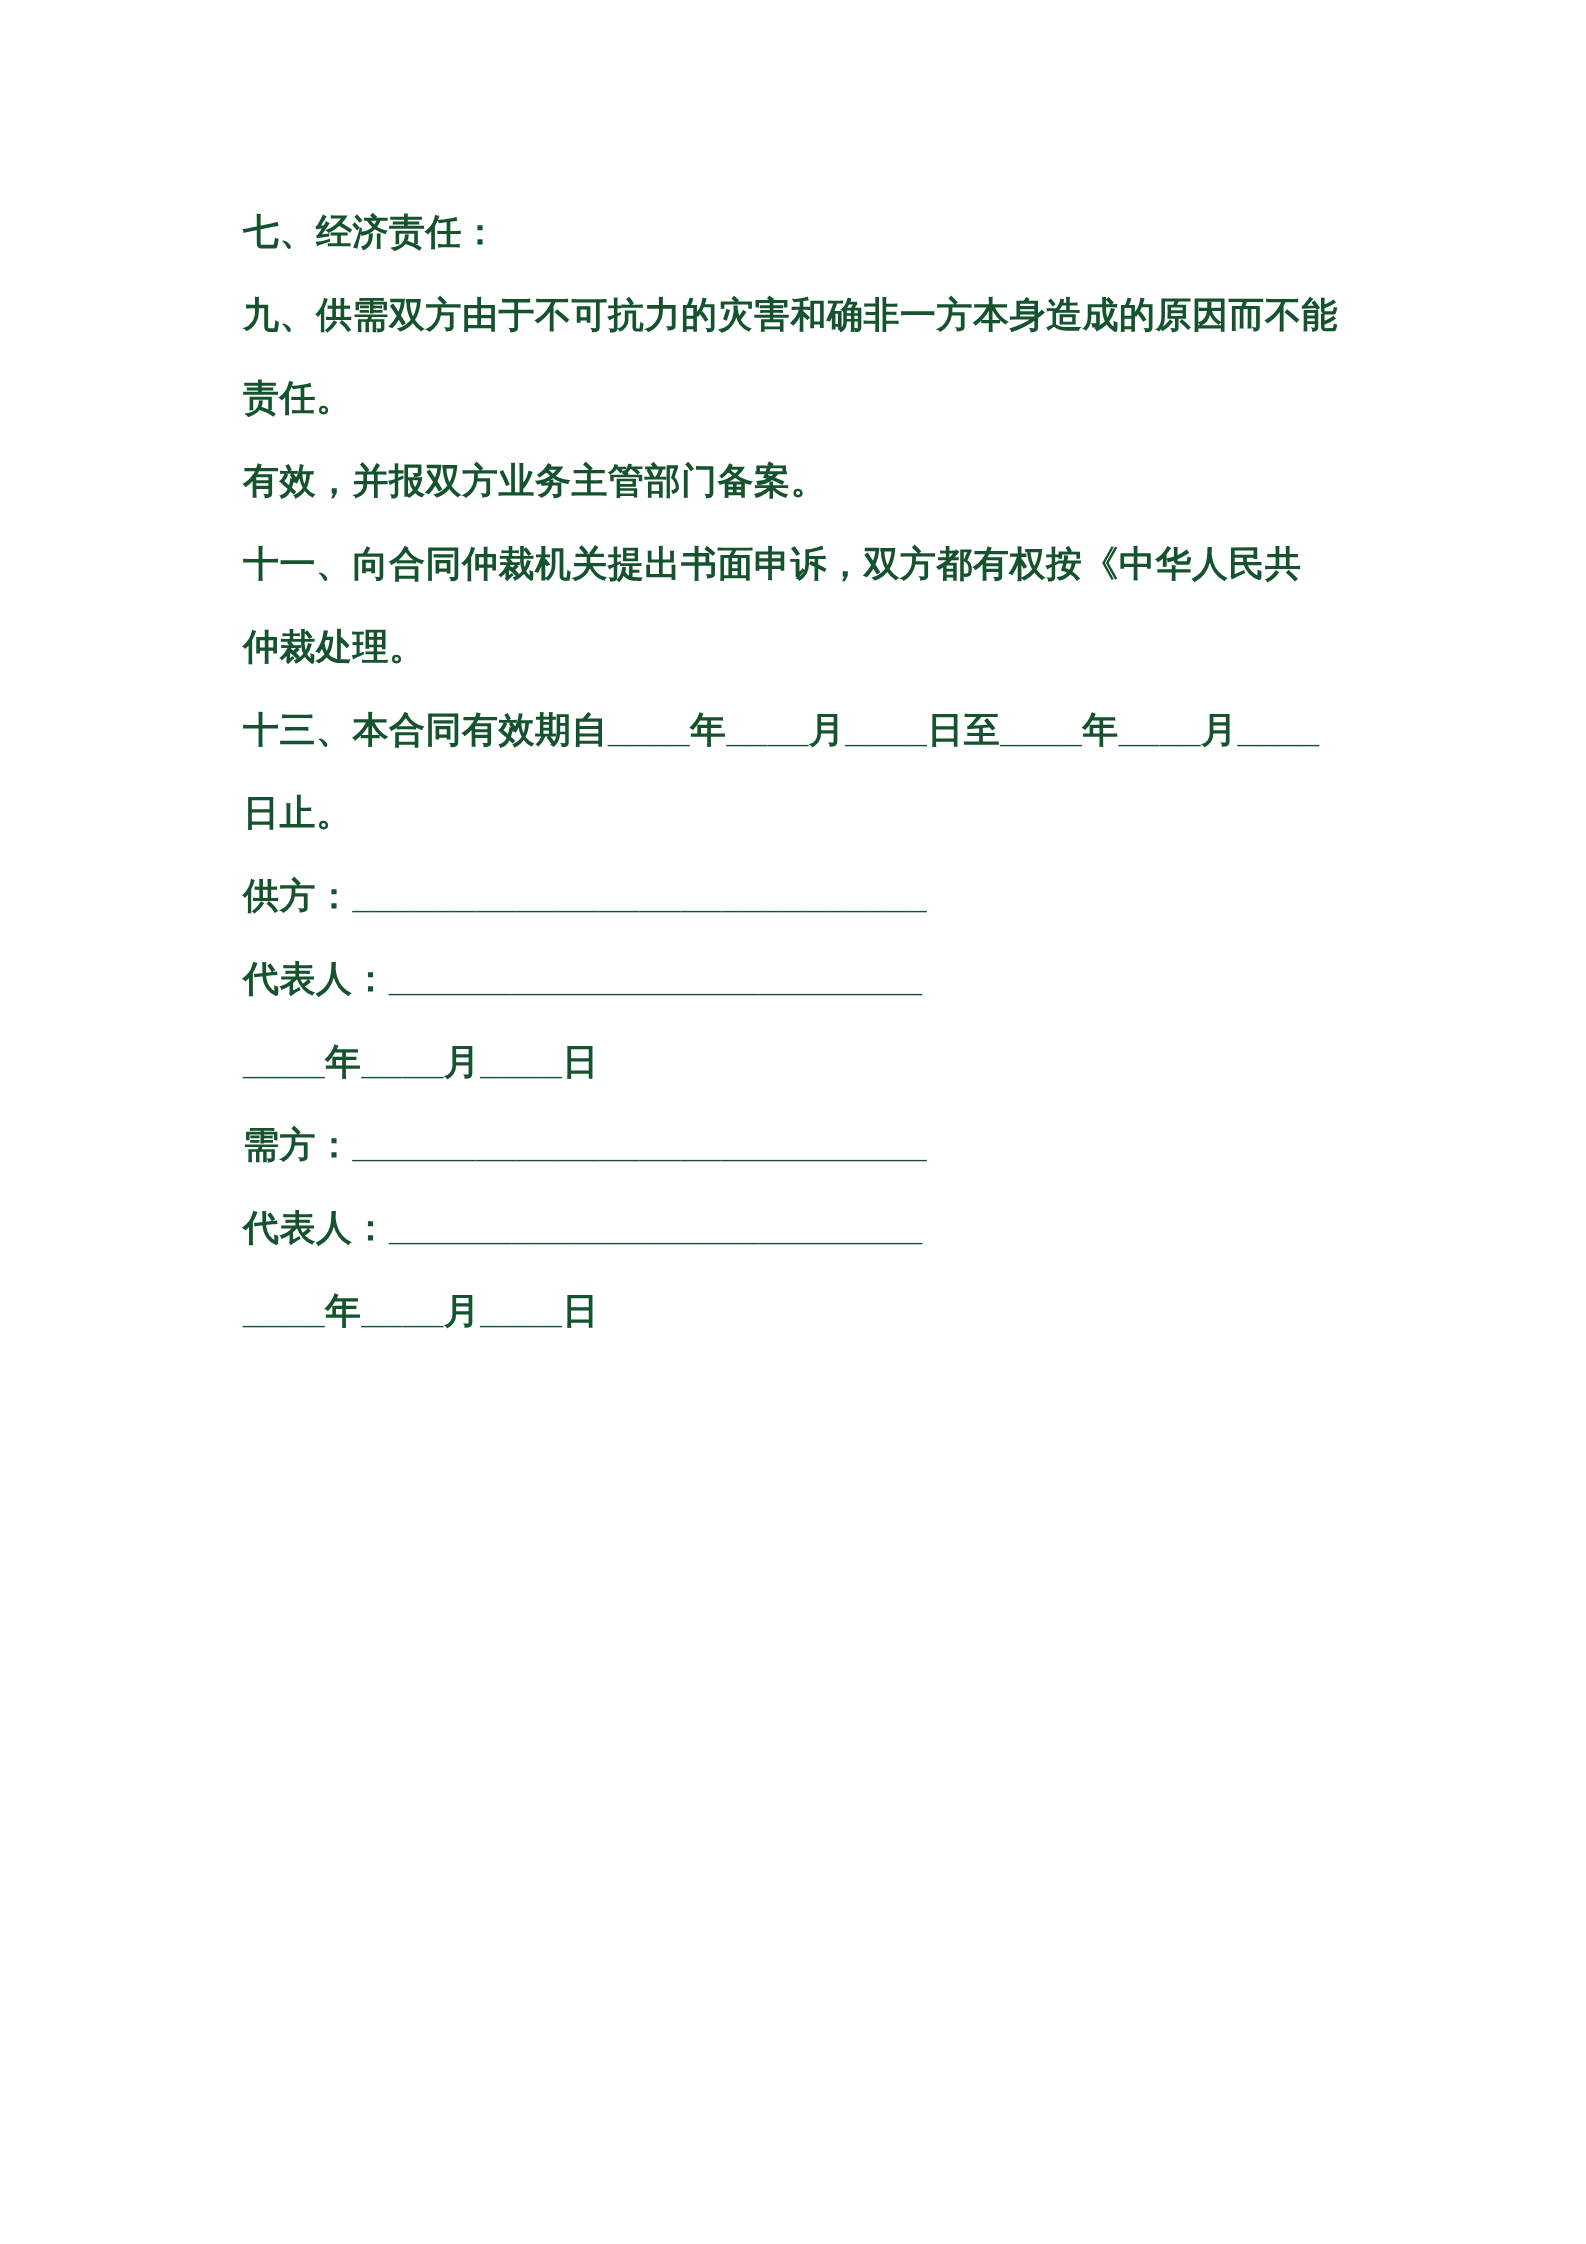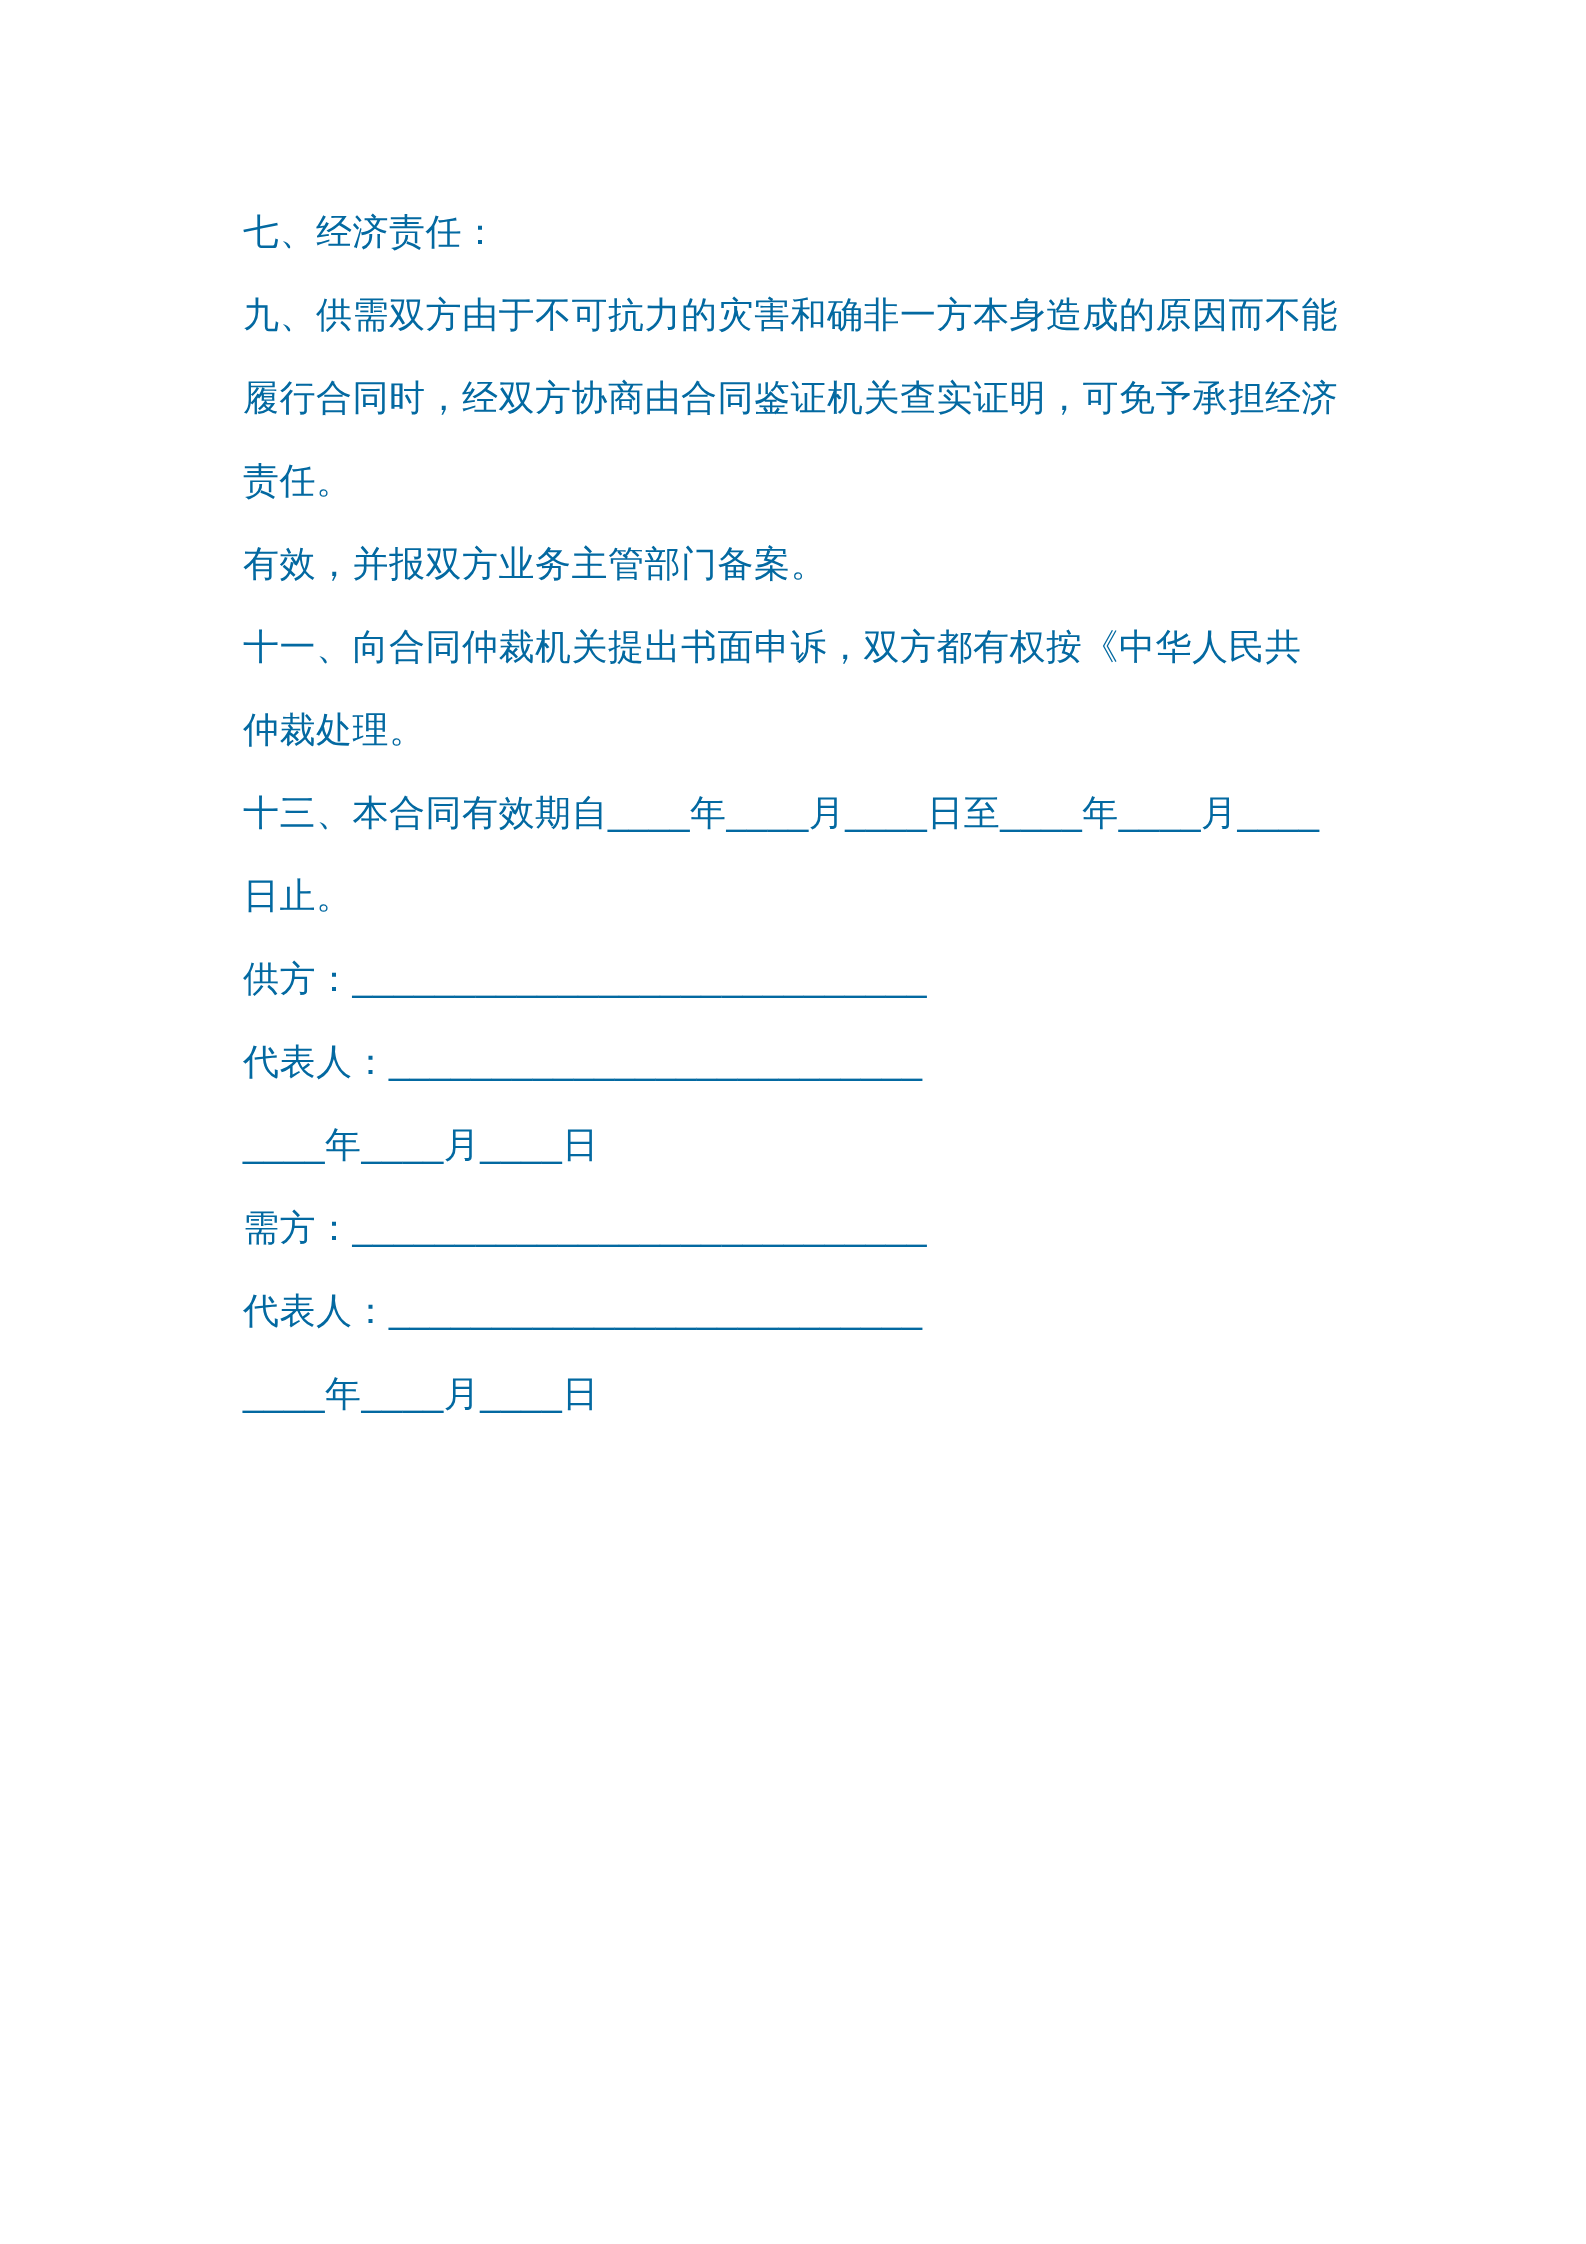--- a/index.html
+++ b/index.html
@@ -13,40 +13,39 @@
     height: 2244px;
     background: #ffffff;
     overflow: hidden;
   }
   .doc-body {
     position: absolute;
     top: 190px;
     left: 243px;
     width: 1110px;
     font-family: "Liberation Sans", "DejaVu Sans", sans-serif;
-    font-weight: 400;
+    font-weight: 700;
     font-size: 36px;
-    color: #0369a1;
+    color: #14532d;
     letter-spacing: 0.5px;
   }
   .doc-line {
     height: 83px;
     line-height: 83px;
     white-space: pre;
     overflow: visible;
   }
 </style>
 </head>
 <body>
 
 <div class="page">
   <div class="doc-body">
     <div class="doc-line">七、经济责任：</div>
     <div class="doc-line">九、供需双方由于不可抗力的灾害和确非一方本身造成的原因而不能</div>
-    <div class="doc-line">履行合同时，经双方协商由合同鉴证机关查实证明，可免予承担经济</div>
     <div class="doc-line">责任。</div>
     <div class="doc-line">有效，并报双方业务主管部门备案。</div>
     <div class="doc-line">十一、向合同仲裁机关提出书面申诉，双方都有权按《中华人民共</div>
     <div class="doc-line">仲裁处理。</div>
     <div class="doc-line">十三、本合同有效期自____年____月____日至____年____月____</div>
     <div class="doc-line">日止。</div>
     <div class="doc-line">供方：____________________________</div>
     <div class="doc-line">代表人：__________________________</div>
     <div class="doc-line">____年____月____日</div>
     <div class="doc-line">需方：____________________________</div>

